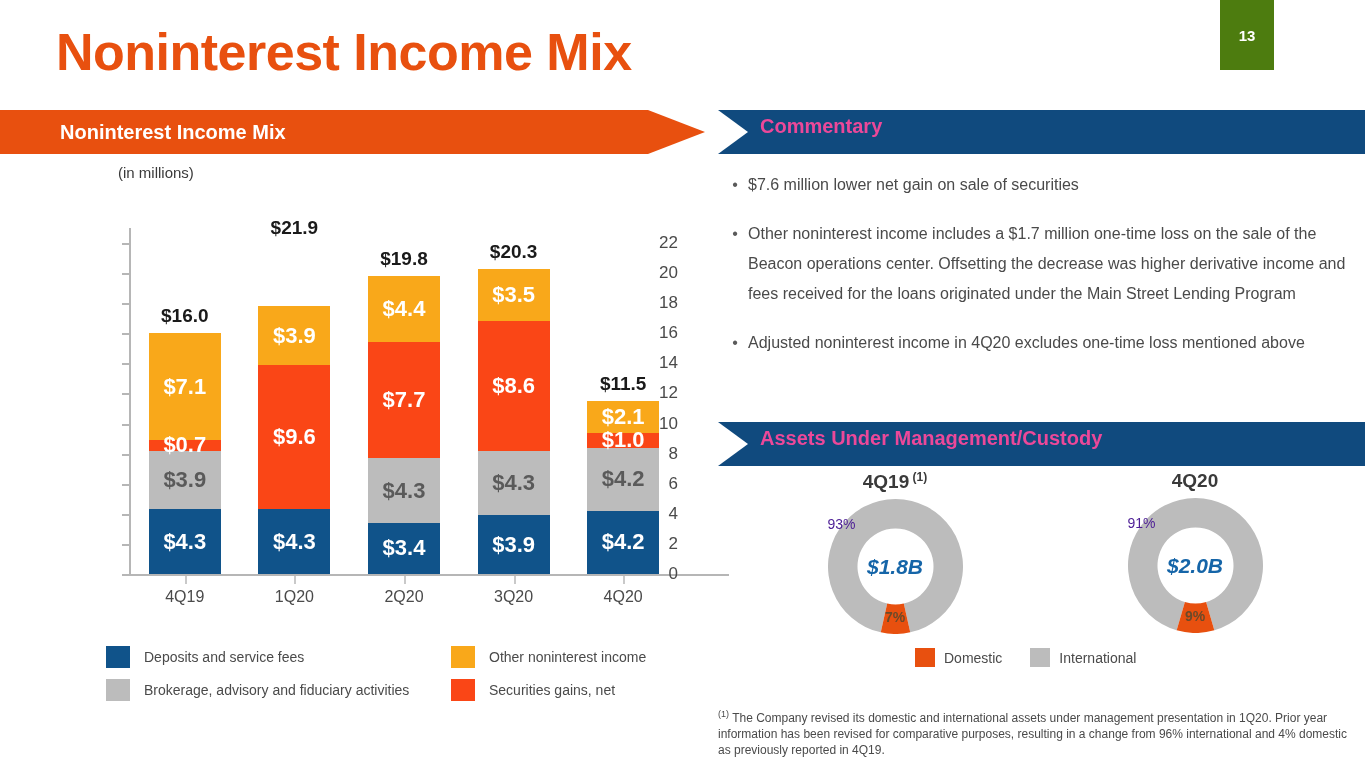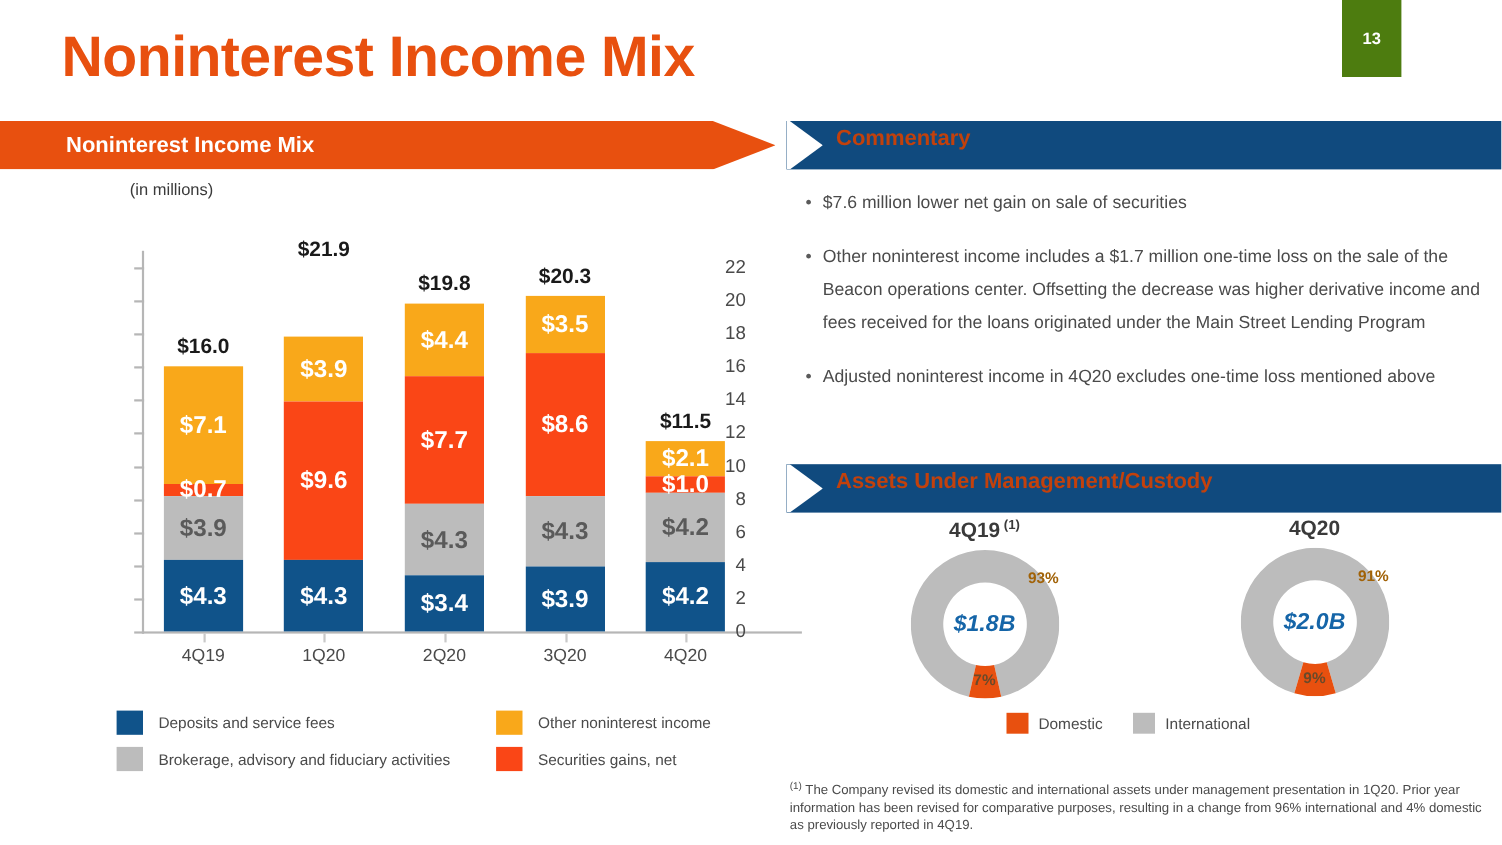--- a/index.html
+++ b/index.html
@@ -36,21 +36,21 @@
   .banner-navy-inner{
     position:absolute;left:715px;width:650px;height:44px;background:#104A7E;
   }
   .banner-navy-notch{
     position:absolute;left:715px;width:46px;height:44px;
     background:#ffffff;
     clip-path:polygon(0 0, 0 100%, 3px 100%, 33px 50%, 3px 0);
   }
   .banner-navy-label{
     position:absolute;left:760px;height:32px;display:flex;align-items:center;
-    color:#c2410c;font-size:20px;font-weight:bold;z-index:3;
+    color:#ec4899;font-size:20px;font-weight:bold;z-index:3;
   }
   #commentary-banner-wrap{top:110px;}
   #aum-banner-wrap{top:422px;}
   .banner-wrap{position:absolute;left:0;width:1365px;height:44px;}
 
   
   .units-label{
     position:absolute;left:118px;top:164px;font-size:15px;color:#3a3a3a;
   }
   .chart-area{position:absolute;left:78px;top:228px;width:600px;height:350px;}
@@ -105,22 +105,22 @@
     margin-bottom:6px;
   }
   .donut-title sup{font-size:12px;font-weight:bold;}
   .donut-wrap{position:relative;width:135px;height:135px;margin:0 auto;}
   .donut-center{
     position:absolute;left:50%;top:50%;transform:translate(-50%,-50%);
     font-size:21px;font-weight:bold;font-style:italic;color:#1565A8;
     white-space:nowrap;
   }
   .donut-pct-top{
-    position:absolute;left:0;right:0;top:17px;text-align:right;
-    font-size:14px;font-weight:bold;color:#a16207;
+    position:absolute;left:0;right:0;top:17px;text-align:left;
+    font-size:14px;font-weight:normal;color:#4c1d95;
   }
   .donut-pct-bottom{
     position:absolute;left:0;right:0;bottom:9px;text-align:center;
     font-size:14px;font-weight:bold;color:#6a4a2a;
   }
   .aum-legend{
     position:absolute;left:180px;top:178px;display:flex;align-items:center;padding-left:20px;
   }
   .aum-legend .lg-swatch{width:20px;height:19px;margin-right:9px;}
   .aum-legend .lg-text{font-size:14px;color:#4a4a4a;margin-right:28px;}

